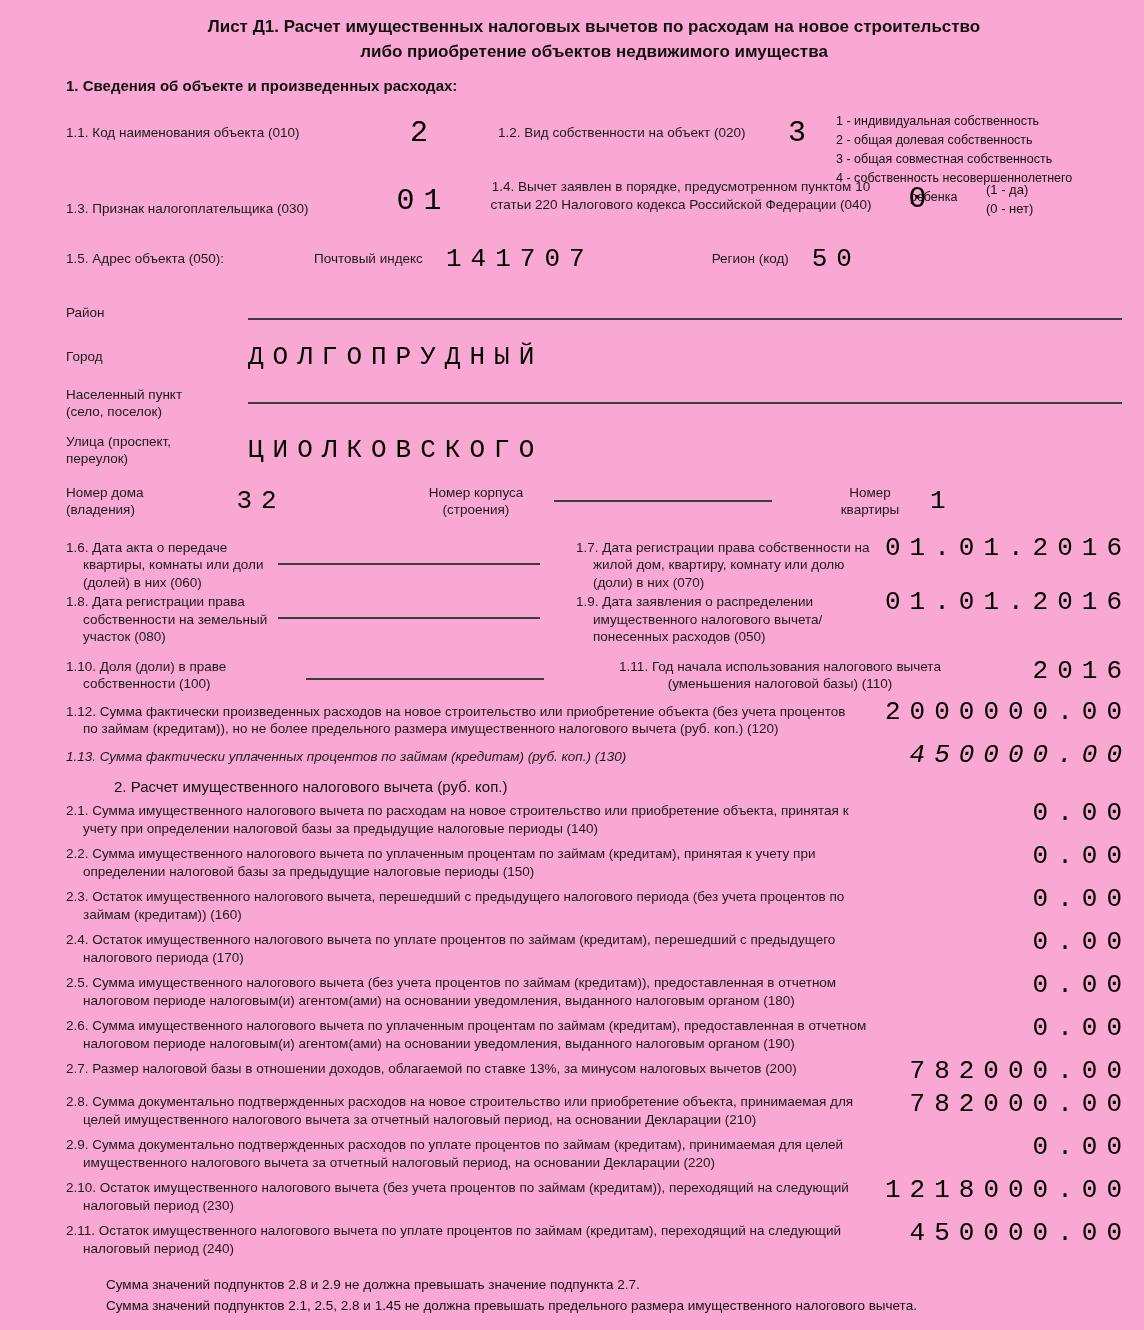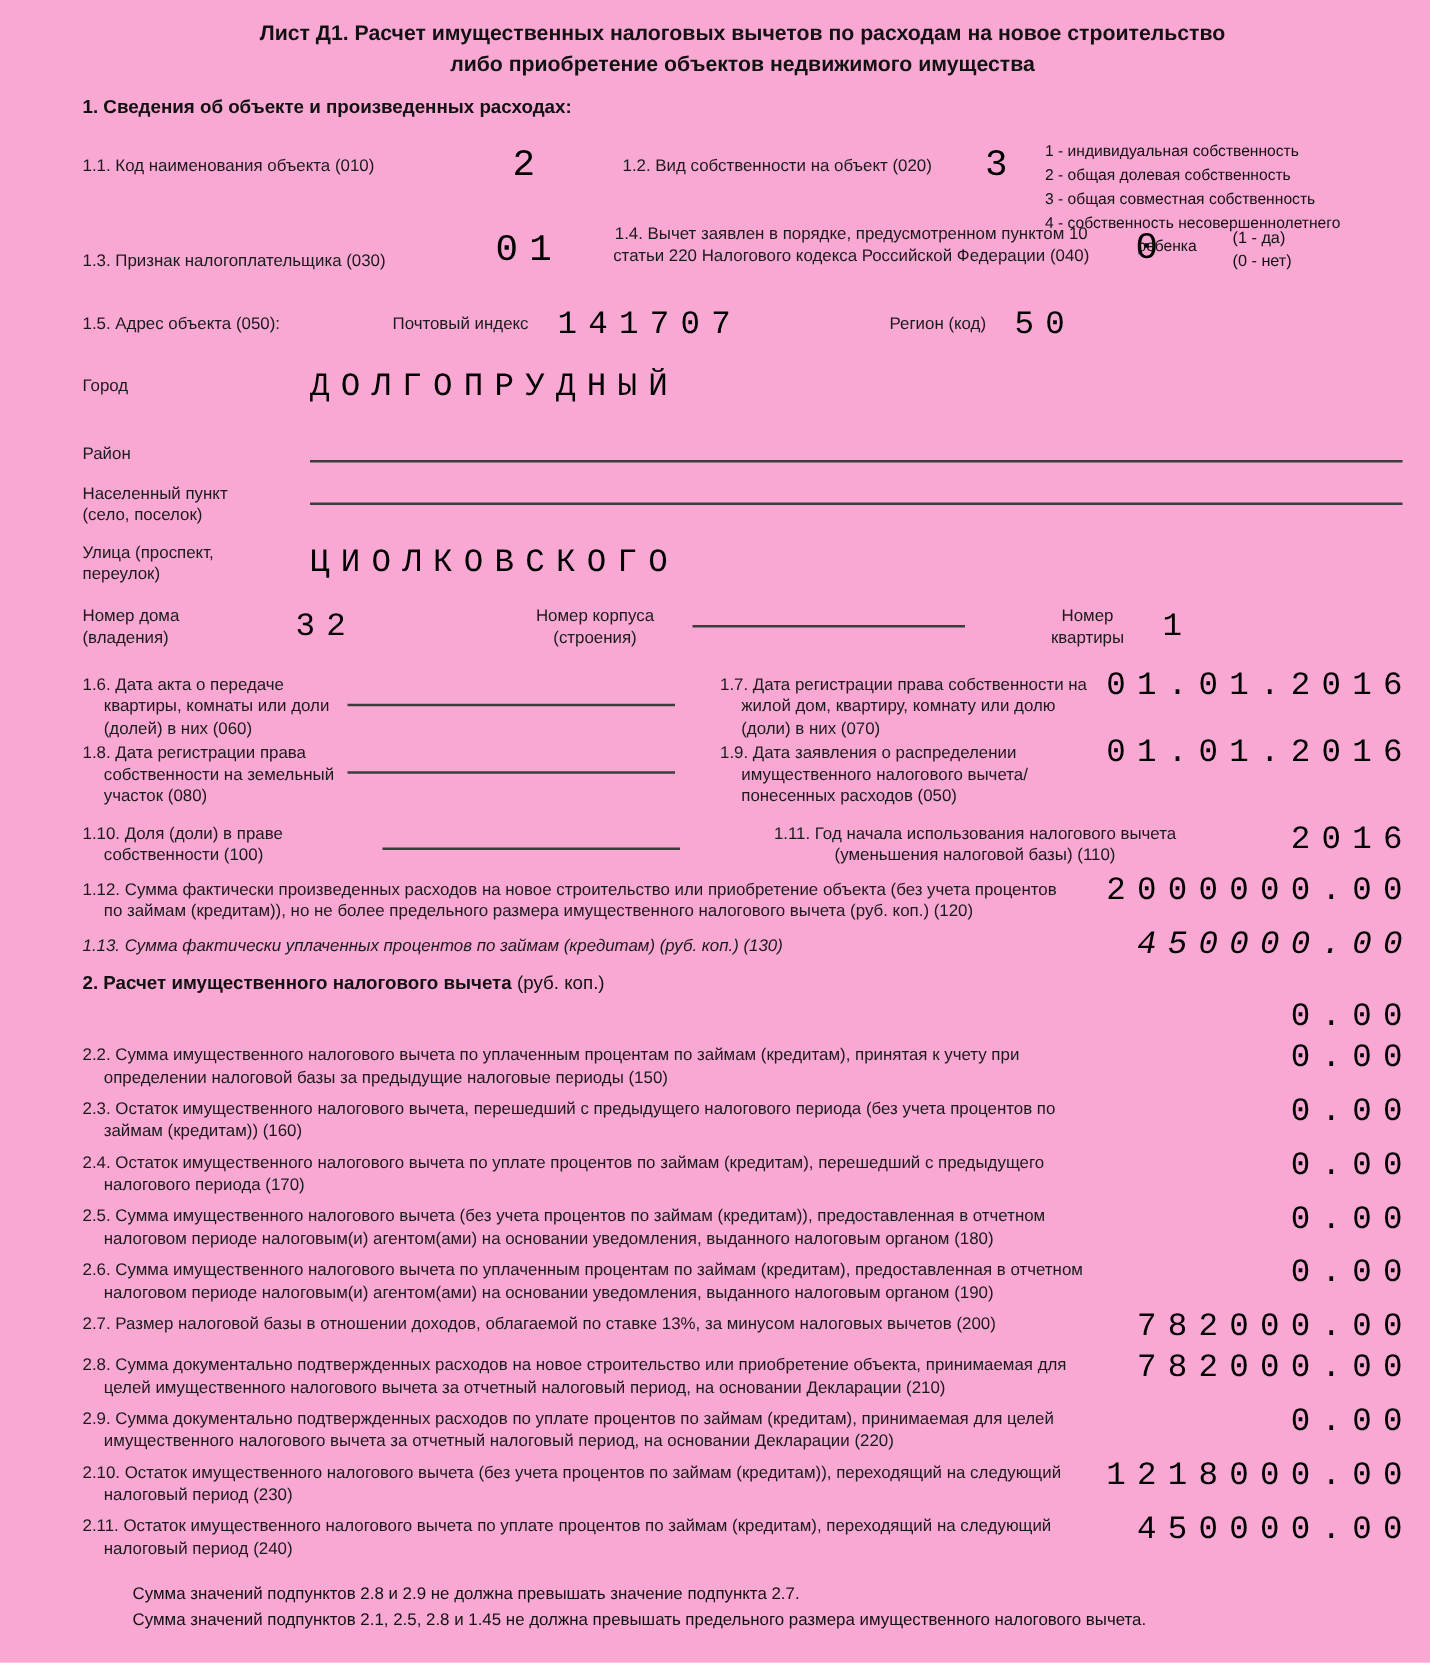--- a/index.html
+++ b/index.html
@@ -74,28 +74,28 @@
   </div>
 
   <div class="row" style="margin-top:26px; align-items:center;">
     <span class="lbl" style="width:248px;">1.5. Адрес объекта (050):</span>
     <span class="lbl" style="width:132px;">Почтовый индекс</span>
     <span class="val">141707</span>
     <span class="lbl" style="margin-left:118px; width:100px;">Регион (код)</span>
     <span class="val">50</span>
   </div>
 
+  <div class="row" style="margin-top:30px; align-items:flex-end;">
+    <span class="lbl" style="width:182px;">Район</span>
+    <span class="uline" style="flex:1; margin-bottom:2px;"></span>
+  </div>
+
   <div class="row" style="margin-top:20px; align-items:center;">
     <span class="lbl" style="width:182px;">Город</span>
     <span class="val">ДОЛГОПРУДНЫЙ</span>
-  </div>
-
-  <div class="row" style="margin-top:30px; align-items:flex-end;">
-    <span class="lbl" style="width:182px;">Район</span>
-    <span class="uline" style="flex:1; margin-bottom:2px;"></span>
   </div>
 
   <div class="row" style="margin-top:14px; align-items:center;">
     <span class="lbl" style="width:182px; padding-right:40px;">Населенный пункт (село, поселок)</span>
     <span class="uline" style="flex:1;"></span>
   </div>
 
   <div class="row" style="margin-top:12px; align-items:center;">
     <span class="lbl" style="width:182px; padding-right:60px;">Улица (проспект, переулок)</span>
     <span class="val">ЦИОЛКОВСКОГО</span>
@@ -135,25 +135,26 @@
     <span class="lbl hang" style="flex:1; max-width:790px;">1.12. Сумма фактически произведенных расходов на новое строительство или приобретение объекта (без учета процентов по займам (кредитам)), но не более предельного размера имущественного налогового вычета (руб. коп.) (120)</span>
     <span class="val right" style="margin-top:-6px;">2000000.00</span>
   </div>
 
   <div class="row" style="margin-top:10px;font-style:italic;">
     <span class="lbl hang" style="flex:1; max-width:790px;">1.13. Сумма фактически уплаченных процентов по займам (кредитам) (руб. коп.) (130)</span>
     <span class="val right" style="margin-top:-8px;">450000.00</span>
   </div>
 
   <div style="margin-top:8px; font-size:15px;">
-    <span style="font-weight:bold;">2. Расчет имущественного налогового вычета</span>
+    <span style="font-weight:normal;margin-left:48px;">2. Расчет имущественного налогового вычета</span>
     <span>(руб. коп.)</span>
   </div>
 
   <div class="s2row">
+      <span class="lbl hang">2.1. Сумма имущественного налогового вычета по расходам на новое строительство или приобретение объекта, принятая к учету при определении налоговой базы за предыдущие налоговые периоды (140)</span>
       <span class="val right">0.00</span>
     </div>
   <div class="s2row">
       <span class="lbl hang">2.2. Сумма имущественного налогового вычета по уплаченным процентам по займам (кредитам), принятая к учету при определении налоговой базы за предыдущие налоговые периоды (150)</span>
       <span class="val right">0.00</span>
     </div>
   <div class="s2row">
       <span class="lbl hang">2.3. Остаток имущественного налогового вычета, перешедший с предыдущего налогового периода (без учета процентов по займам (кредитам)) (160)</span>
       <span class="val right">0.00</span>
     </div>

